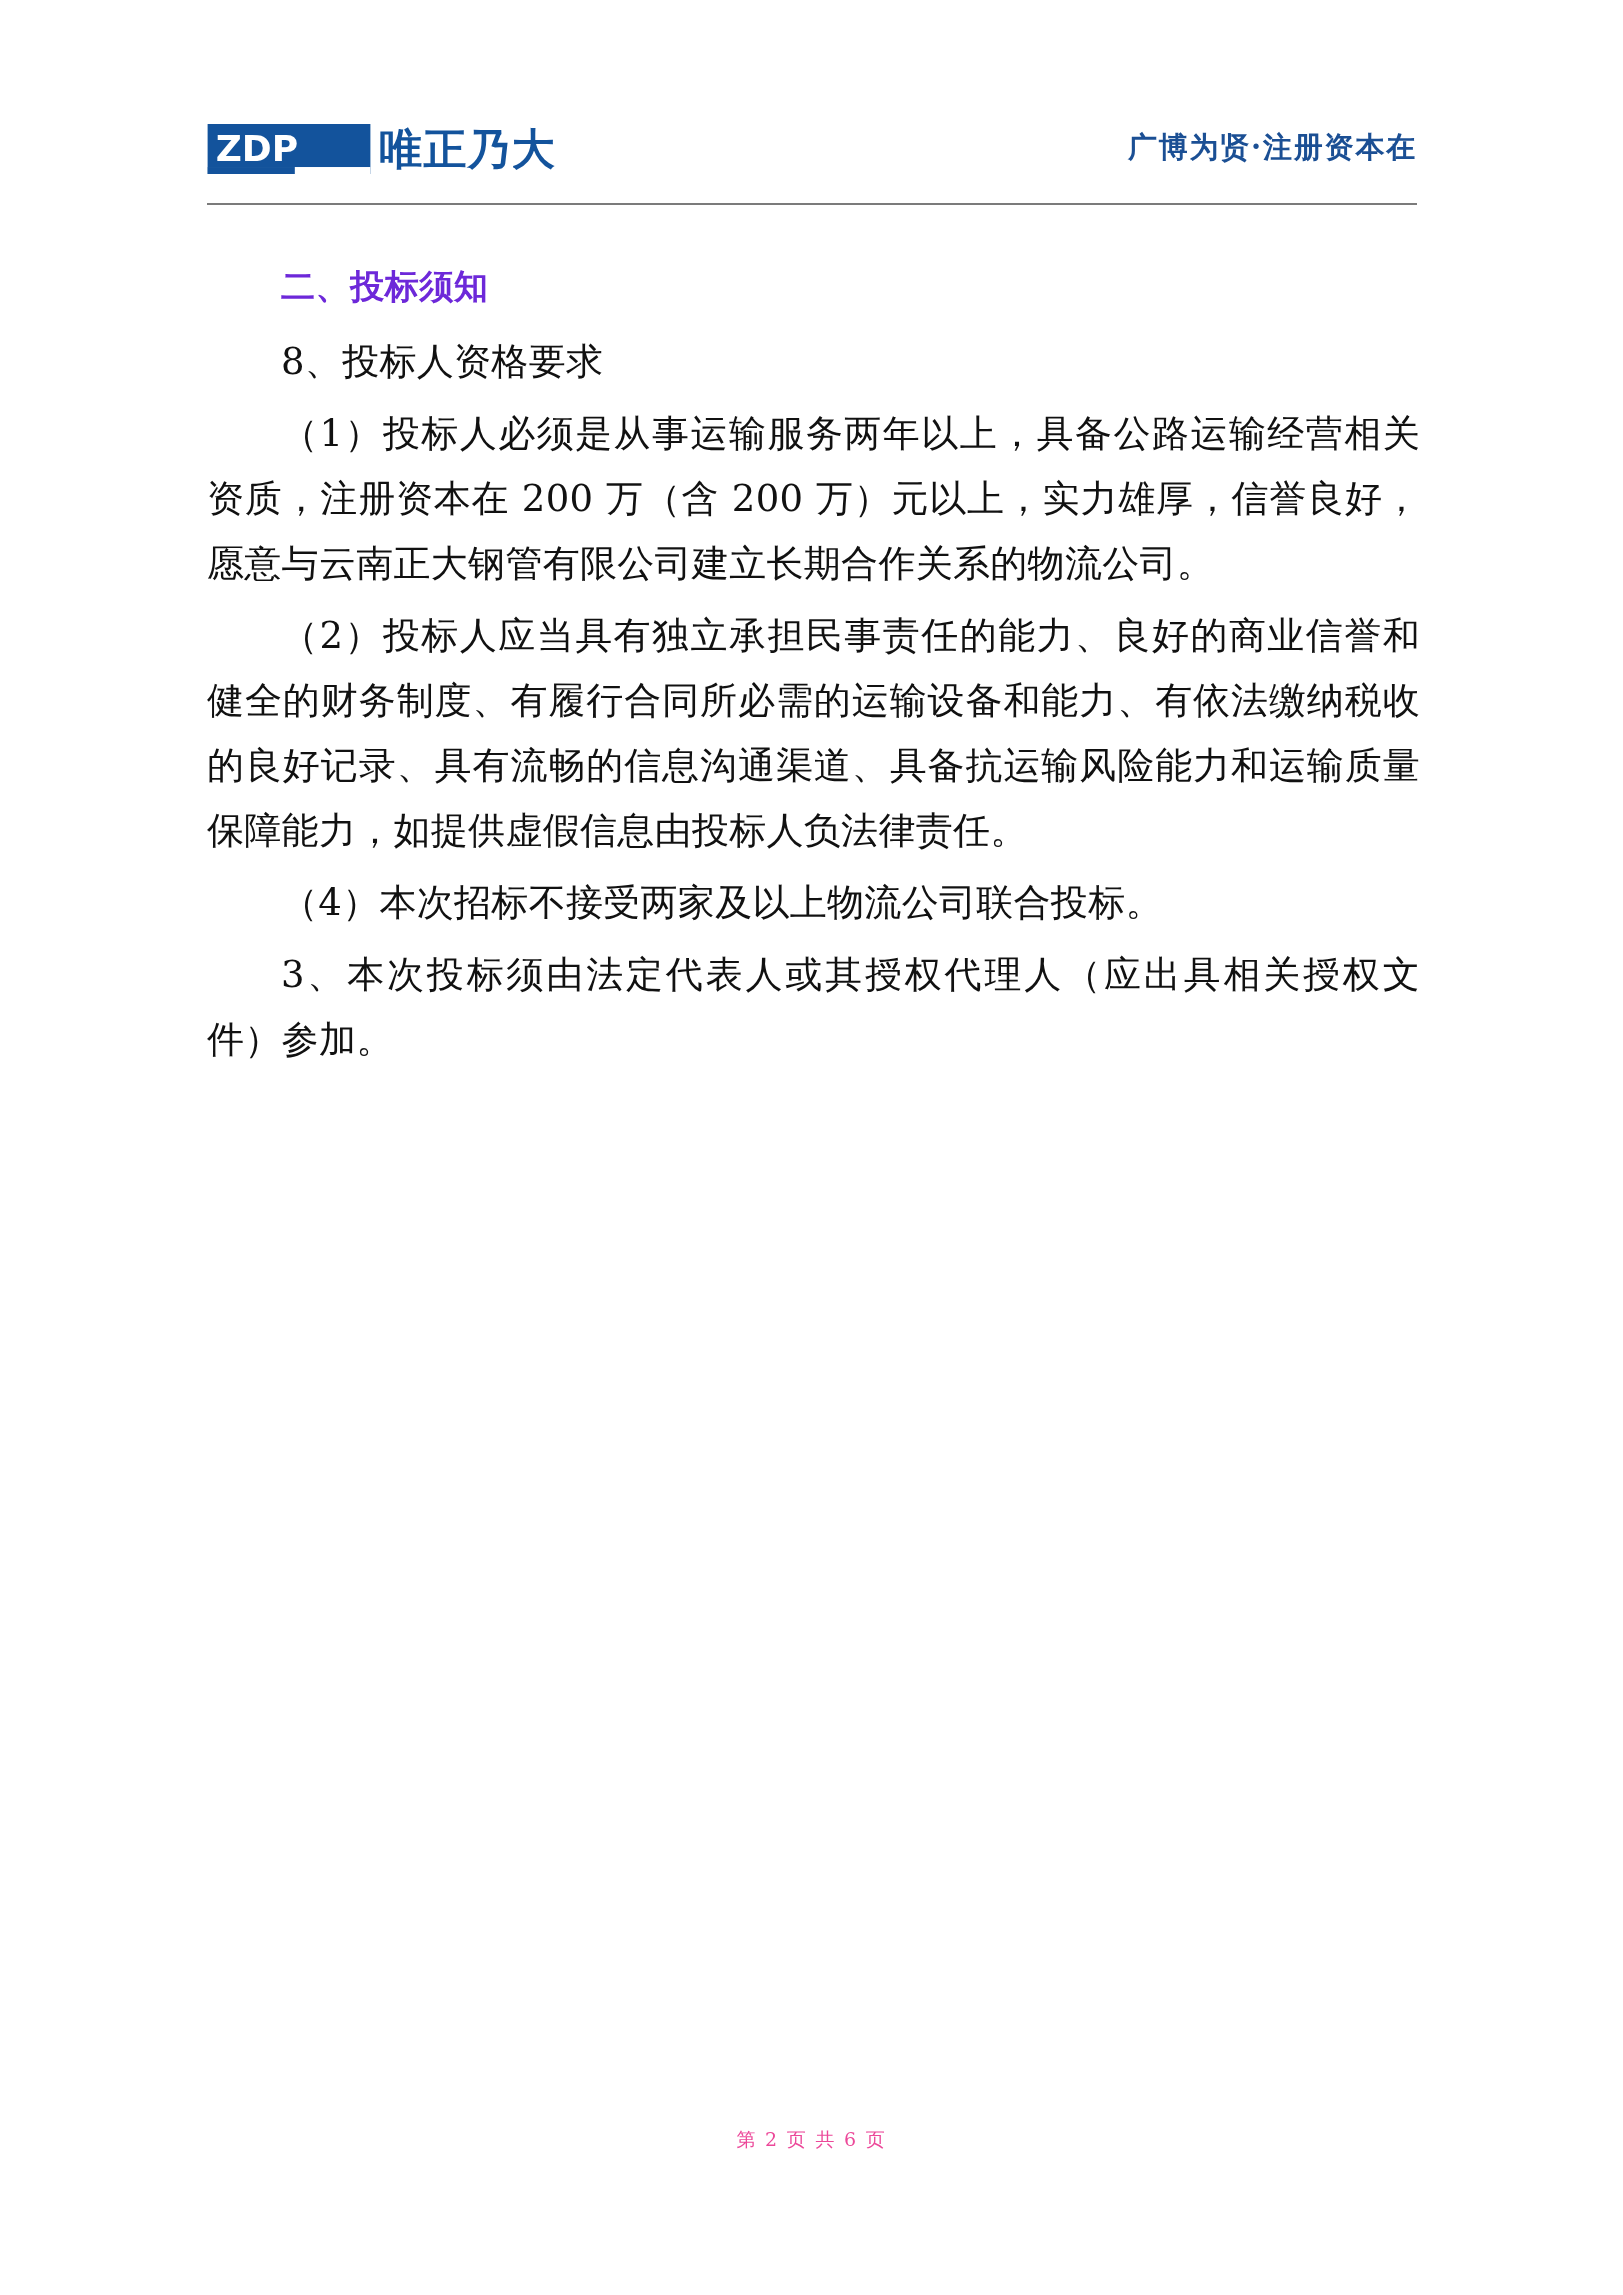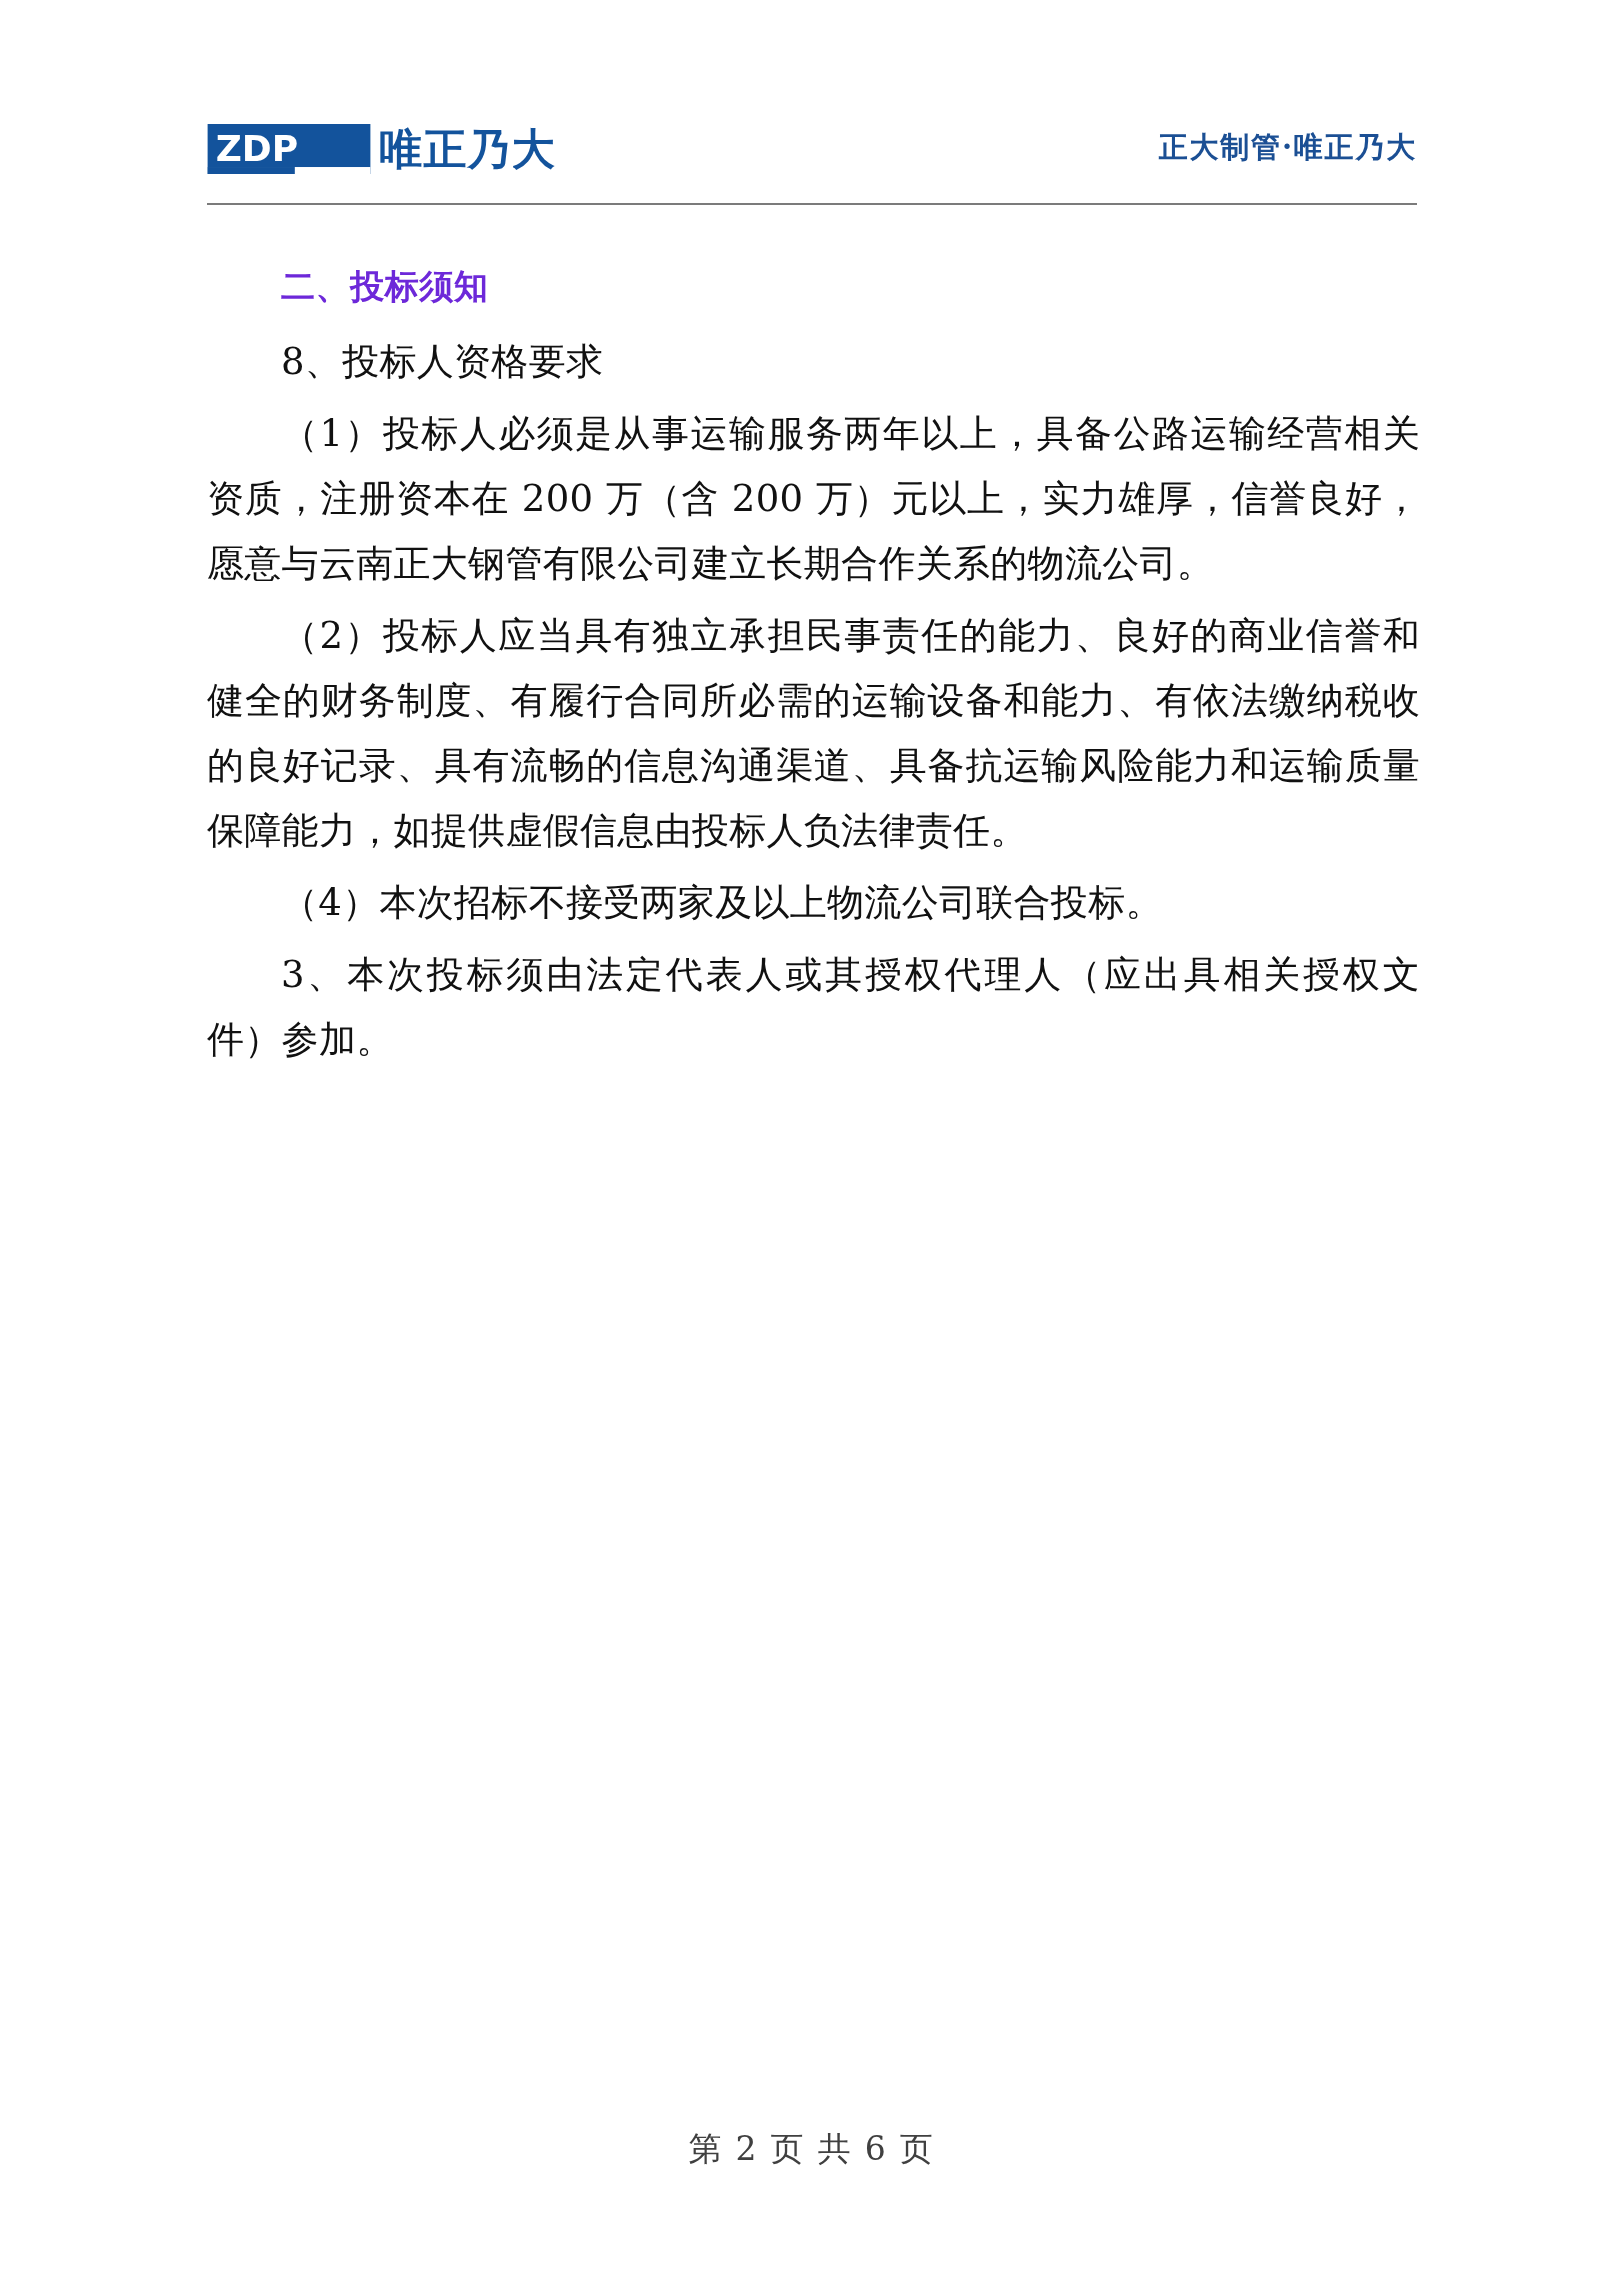--- a/index.html
+++ b/index.html
@@ -109,22 +109,22 @@
   }
 
   
   .footer {
     position: absolute;
     left: 0;
     top: 2127px;
     width: 1623px;
     text-align: center;
     font-family: "DejaVu Serif", "Liberation Serif", serif;
-    font-size: 33px;
-    color: #404040;
+    font-size: 19px;
+    color: #ec4899;
     letter-spacing: 1.8px;
   }
 </style>
 </head>
 <body>
 
 <div class="page">
   <div class="page-inner">
 
     <div class="header">
@@ -134,21 +134,21 @@
             <rect x="0" y="0" width="280" height="86" fill="#13539c"></rect>
             <g fill="#ffffff" font-family="DejaVu Sans" font-size="62" font-weight="bold">
               <text x="14" y="64">ZDP</text>
             </g>
             <rect x="0" y="74" width="280" height="12" fill="#ffffff"></rect>
             <rect x="0" y="74" width="150" height="12" fill="#13539c"></rect>
           </svg>
         </span>
         <span class="logo-text">唯正乃大</span>
       </div>
-      <div class="slogan">正大制管·唯正乃大</div>
+      <div class="slogan">广博为贤·注册资本在</div>
     </div>
     <div class="header-rule"></div>
 
     <div class="content">
       <p class="heading">二、投标须知</p>
       <p class="para indent2">8、投标人资格要求</p>
       <p class="para indent2">（1）投标人必须是从事运输服务两年以上，具备公路运输经营相关资质，注册资本在 200 万（含 200 万）元以上，实力雄厚，信誉良好，愿意与云南正大钢管有限公司建立长期合作关系的物流公司。</p>
       <p class="para indent2">（2）投标人应当具有独立承担民事责任的能力、良好的商业信誉和健全的财务制度、有履行合同所必需的运输设备和能力、有依法缴纳税收的良好记录、具有流畅的信息沟通渠道、具备抗运输风险能力和运输质量保障能力，如提供虚假信息由投标人负法律责任。</p>
       <p class="para indent2">（4）本次招标不接受两家及以上物流公司联合投标。</p>
       <p class="para indent2">3、本次投标须由法定代表人或其授权代理人（应出具相关授权文件）参加。</p>

